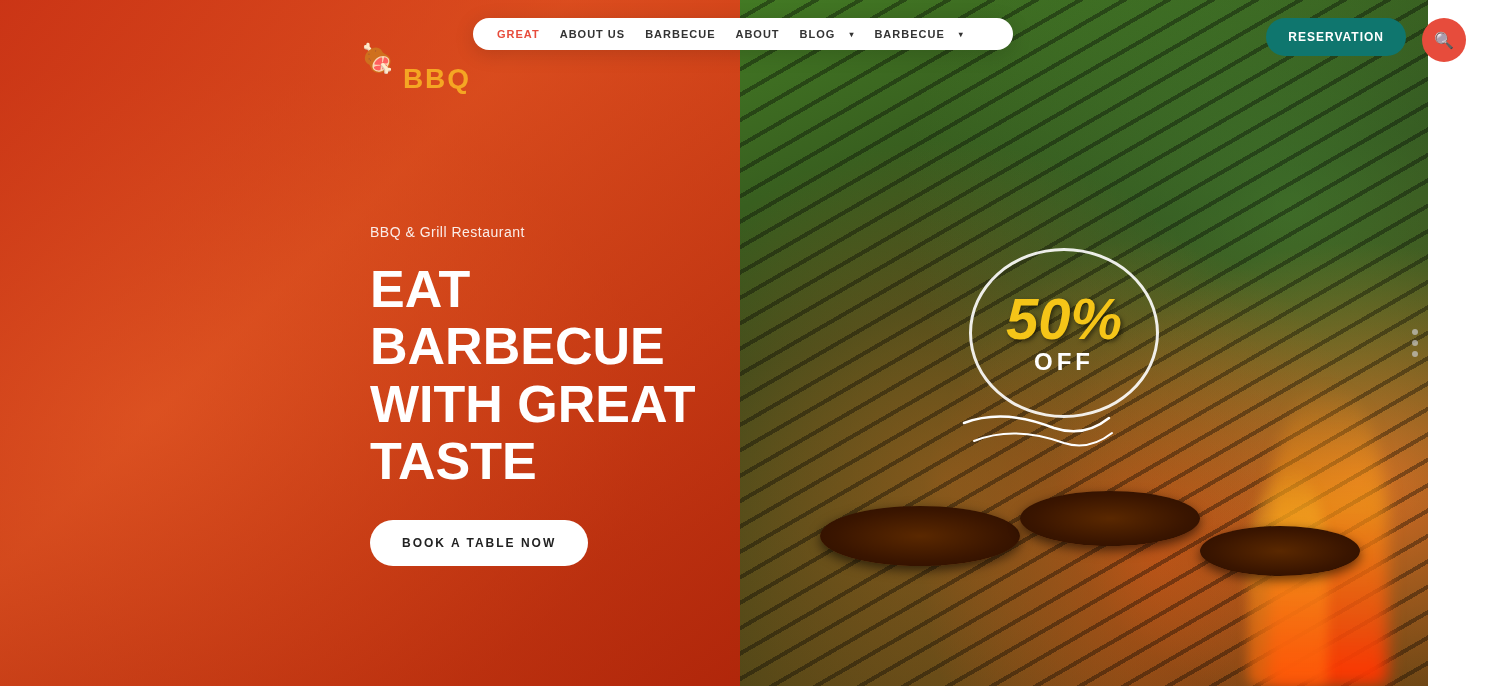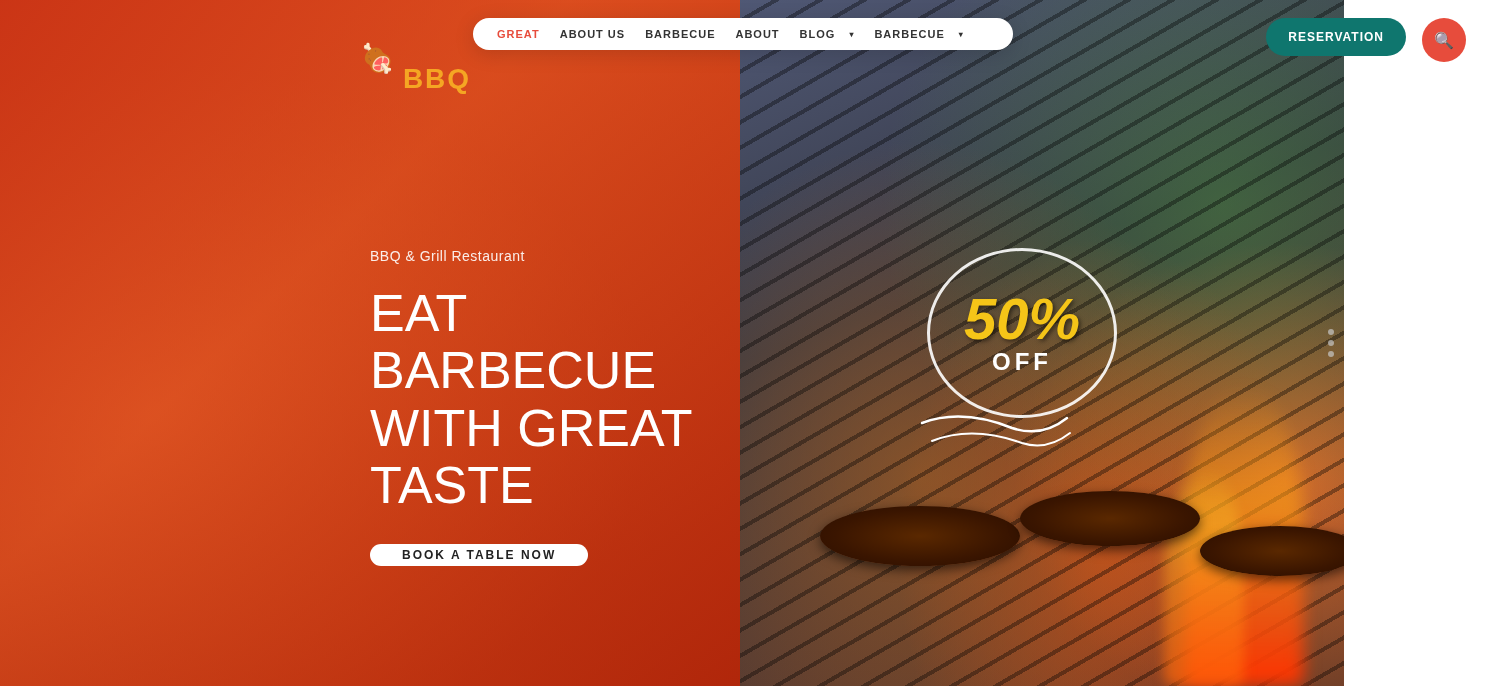--- a/index.html
+++ b/index.html
@@ -37,24 +37,24 @@
       inset: 0;
       background:
         radial-gradient(ellipse at 20% 60%, rgba(255,120,60,0.5) 0%, transparent 60%),
         radial-gradient(ellipse at 70% 40%, rgba(200,60,20,0.6) 0%, transparent 50%),
         radial-gradient(ellipse at 50% 80%, rgba(180,40,10,0.7) 0%, transparent 60%),
         linear-gradient(180deg, rgba(220,70,30,0.9) 0%, rgba(160,30,10,0.95) 100%);
     }
 
     .hero-right {
       position: relative;
-      width: 604px;
+      width: 688px;
       height: 686px;
       overflow: hidden;
-      background: #6d28d9;
+      background: #4d7c0f;
       text-align: right;
     }
     .hero-right-bg {
       position: absolute;
       inset: 0;
       background:
         radial-gradient(ellipse at 80% 30%, rgba(80,160,60,0.4) 0%, transparent 50%),
         radial-gradient(ellipse at 30% 70%, rgba(180,100,30,0.6) 0%, transparent 50%),
         radial-gradient(ellipse at 60% 80%, rgba(220,80,20,0.7) 0%, transparent 40%),
         radial-gradient(ellipse at 90% 70%, rgba(255,120,40,0.8) 0%, transparent 35%),
@@ -289,32 +289,32 @@
       color: white;
     }
     .hero-subtitle {
       font-size: 14px;
       color: rgba(255,255,255,0.9);
       margin-bottom: 21px;
       letter-spacing: 0.5px;
     }
     .hero-title {
       font-size: 52px;
-      font-weight: 400;
+      font-weight: 700;
       line-height: 1.1;
       text-transform: uppercase;
       margin-bottom: 30px;
       max-width: 340px;
     }
     .book-btn {
       background: white;
       color: #222;
       border: none;
       border-radius: 50px;
-      padding: 4px 32px;
+      padding: 16px 32px;
       font-size: 12px;
       font-weight: 800;
       letter-spacing: 2px;
       cursor: pointer;
       text-transform: uppercase;
       text-align: right;
     }
   </style>
 </head>
 <body>

